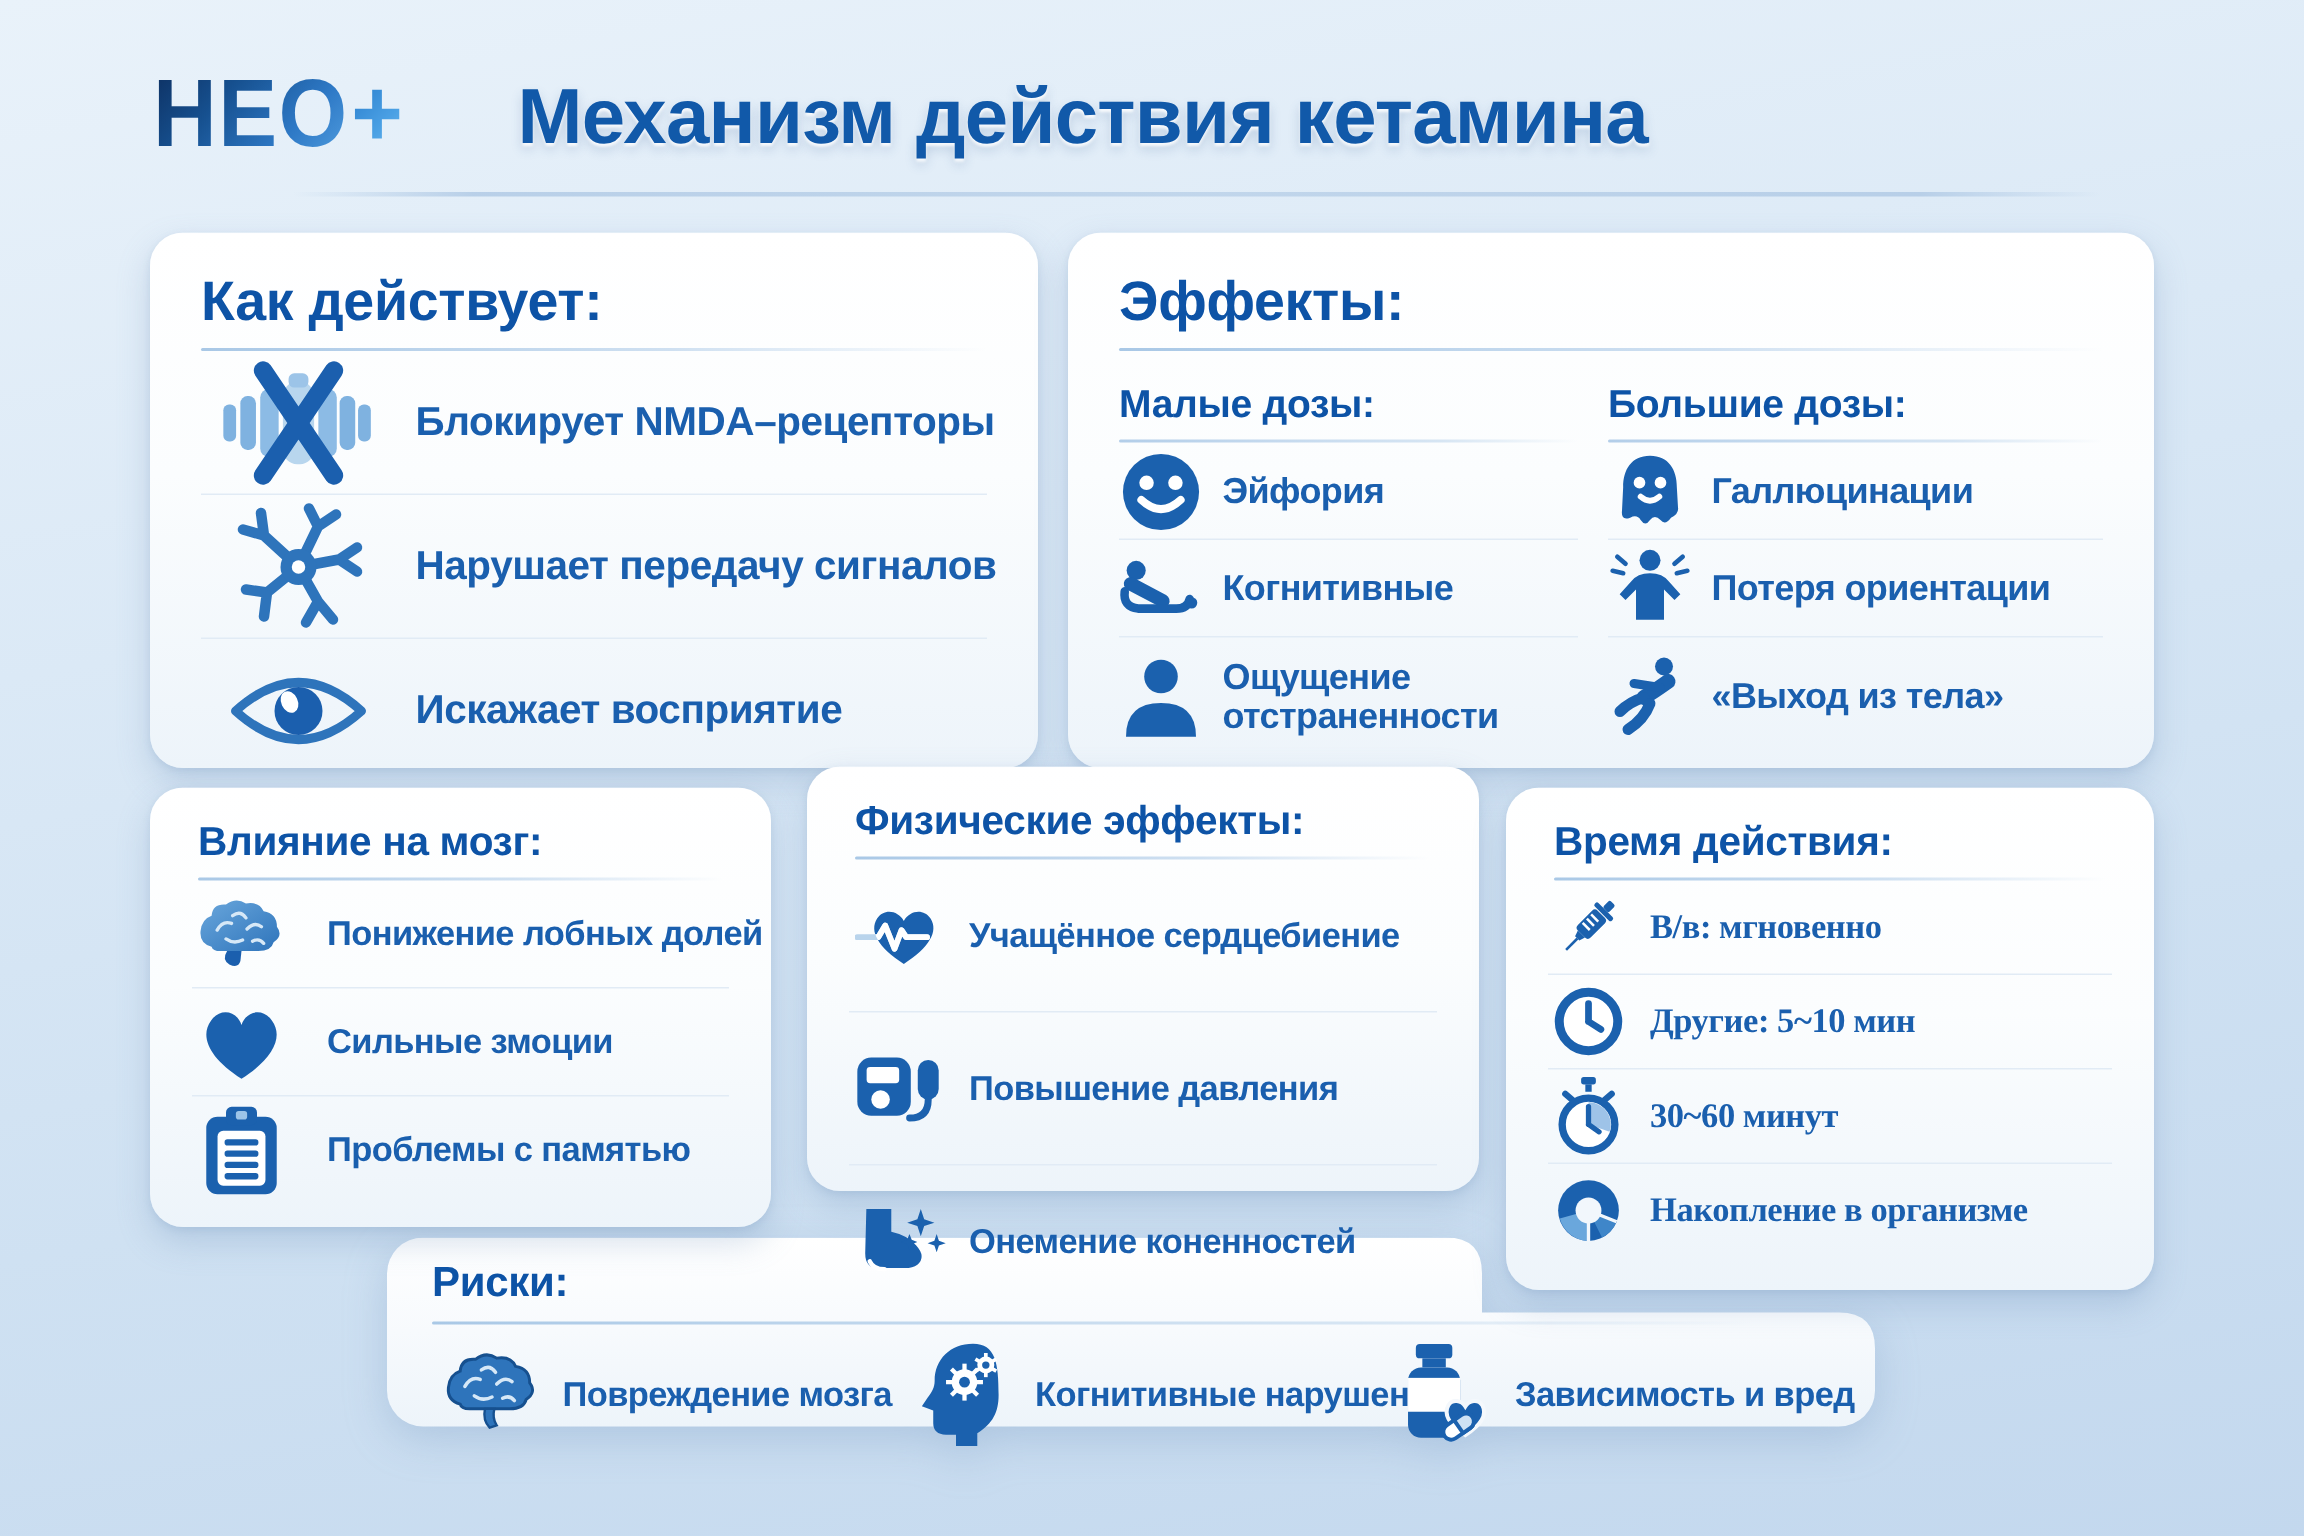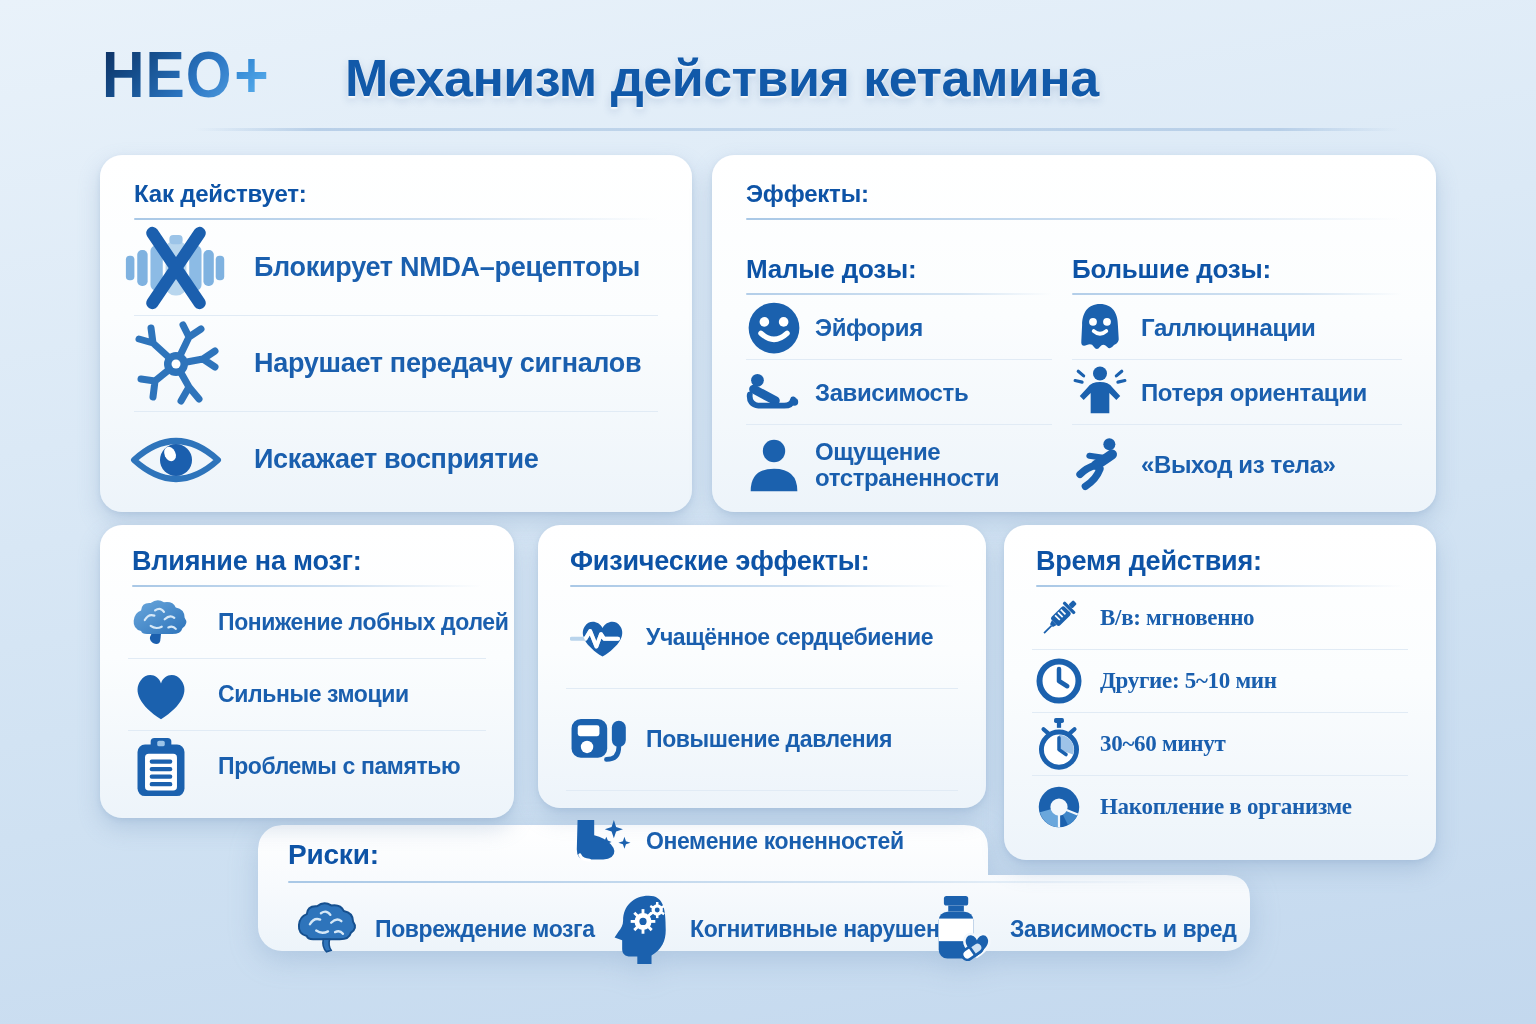--- a/index.html
+++ b/index.html
@@ -35,37 +35,37 @@
     opacity:.8;
   }
   
   .card{
     position:absolute;border-radius:22px;z-index:2;
     background:linear-gradient(180deg,#ffffff 0%,#fbfdfe 45%,#edf4fa 100%);
     box-shadow:0 10px 22px rgba(115,150,190,.30),0 2px 5px rgba(115,150,190,.18);
     border-top:1px solid rgba(255,255,255,.9);
   }
   .card h2{
-    margin:0;padding:24px 22px 0 34px;font-size:24px;font-weight:bold;
+    margin:0;padding:24px 22px 0 34px;font-size:37px;font-weight:bold;
     color:#0d53a6;letter-spacing:-.2px;
   }
   .card .rule{
     height:2px;margin:10px 34px 0 34px;border-radius:1px;
     background:linear-gradient(90deg,#a9c8e6 0%,#cfe0f1 60%,rgba(207,224,241,0) 100%);
   }
   .row{display:flex;align-items:center;}
   .row .label{
     font-weight:bold;color:#1a5fae;letter-spacing:-.3px;white-space:nowrap;
   }
   .row-rule{height:1px;background:#e1ebf5;margin:0 34px;}
   .icon{display:flex;align-items:center;justify-content:center;flex:none;}
   .icon svg{display:block;width:100%;height:100%;}
   
   .card-how{left:100px;top:155px;width:592px;height:356px;}
-  .card-how .row{height:95px;padding:0 24px;gap:26px;}
+  .card-how .row{height:95px;padding:0 47px;gap:26px;}
   .card-how .icon{width:104px;height:90px;}
   .card-how .label{font-size:27px;}
   
   .card-effects{left:712px;top:155px;width:724px;height:356px;}
   .col{position:absolute;top:86px;margin-top:12px;}
   .col-small{left:34px;width:306px;}
   .col-big{left:360px;width:330px;}
   .col h3{margin:0;font-size:26px;font-weight:bold;color:#0d53a6;letter-spacing:-.2px;}
   .col .sub-rule{height:2px;margin-top:8px;border-radius:1px;
     background:linear-gradient(90deg,#b3cee9 0%,#d6e5f3 70%,rgba(214,229,243,0) 100%);}
@@ -76,21 +76,21 @@
   .col .label.two-line{white-space:normal;line-height:1.1;width:215px;}
   
   .card-brain{left:100px;top:525px;width:414px;height:292px;}
   .card-brain h2,.card-physical h2,.card-time h2{font-size:27px;padding:20px 32px 0 32px;}
   .card-brain .rule,.card-physical .rule,.card-time .rule{margin:8px 32px 0 32px;}
   .card-brain .row{height:71px;padding:0 30px;gap:26px;}
   .card-brain .icon{width:62px;height:62px;}
   .card-brain .label,.card-physical .label{font-size:23px;letter-spacing:-.4px;}
   .card-brain .row-rule,.card-physical .row-rule,.card-time .row-rule{margin:0 28px;}
   
-  .card-physical{left:538px;top:525px;width:448px;height:282px;}
+  .card-physical{left:538px;top:511px;width:448px;height:282px;}
   .card-physical .row{height:69px;padding:16px 32px;gap:14px;}
   .card-physical .icon{width:62px;height:62px;}
   
   .card-time{left:1004px;top:525px;width:432px;height:334px;}
   .card-time .row{height:62px;padding:0 31px;gap:17px;font-family:Liberation Serif, serif;}
   .card-time .icon{width:48px;height:52px;}
   .card-time .label{font-size:23px;letter-spacing:-.3px;}
   
   .risks-wrap{
     position:absolute;left:258px;top:825px;width:992px;height:126px;z-index:1;
@@ -198,21 +198,21 @@
       <div class="row-rule" style="margin:0;"></div>
       <div class="row">
         <span class="icon">
           <svg viewBox="0 0 88 64">
             <circle cx="18" cy="12" r="10" fill="#1b61ae"></circle>
             <path d="M12 26 L46 44" stroke="#1b61ae" stroke-width="14" stroke-linecap="round" fill="none"></path>
             <path d="M6 34 q-2 16 14 18 h40 q12 0 14 -10" stroke="#1b61ae" stroke-width="9" fill="none" stroke-linecap="round"></path>
             <circle cx="76" cy="46" r="6" fill="#1b61ae"></circle>
           </svg>
         </span>
-        <span class="label">Зависимость</span>
+        <span class="label">Когнитивные</span>
       </div>
       <div class="row-rule" style="margin:0;"></div>
       <div class="row tall">
         <span class="icon">
           <svg viewBox="0 0 60 60">
             <circle cx="30" cy="15" r="12" fill="#1b61ae"></circle>
             <path d="M5 58 q0 -24 25 -24 q25 0 25 24 z" fill="#1b61ae"></path>
           </svg>
         </span>
         <span class="label two-line">Ощущение отстраненности</span>

